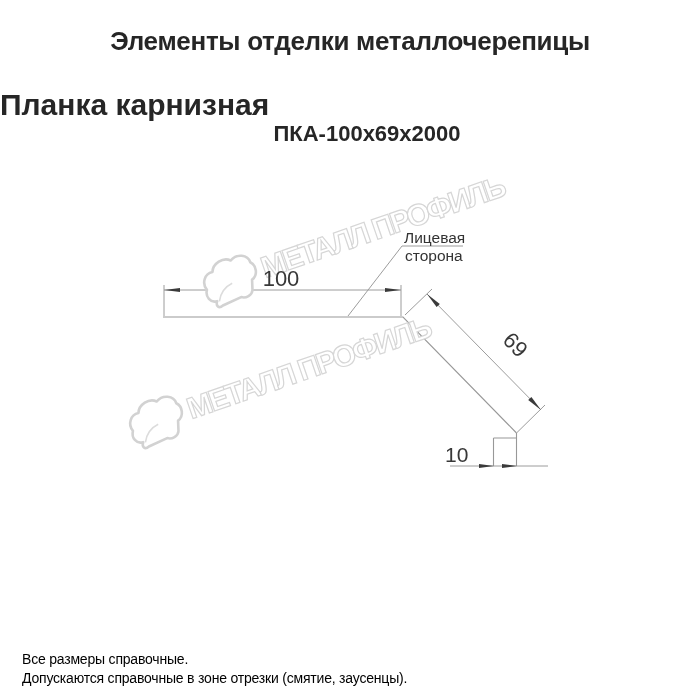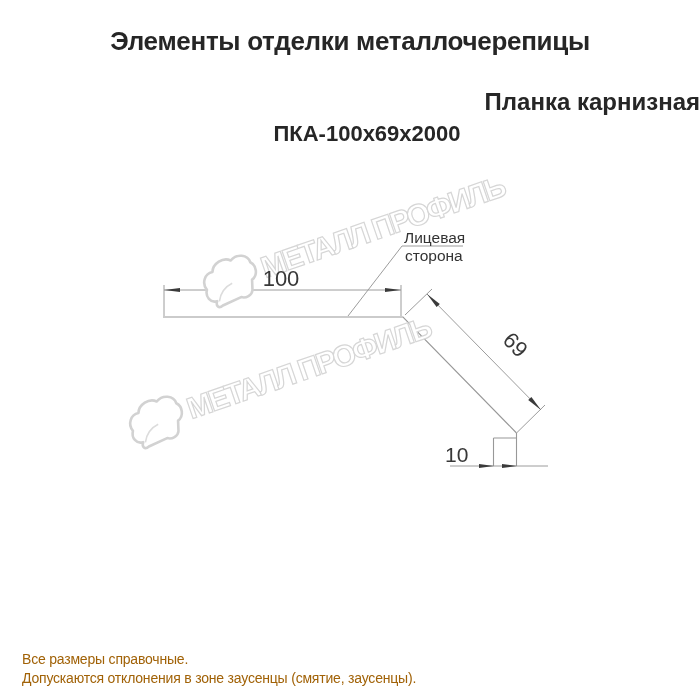--- a/index.html
+++ b/index.html
@@ -5,29 +5,29 @@
   html,body{margin:0;padding:0;}
   .page{
     position:relative;width:700px;height:700px;background:#ffffff;
     font-family:"Liberation Sans","DejaVu Sans",sans-serif;overflow:hidden;border-radius:18px;
   }
   .title{
     position:absolute;top:26px;left:0;width:700px;text-align:center;
     font-size:26px;font-weight:bold;color:#262626;letter-spacing:-0.3px;
   }
   .subtitle{
-    position:absolute;top:88px;left:0;width:700px;text-align:right;
-    font-size:24px;font-weight:bold;color:#262626;
+    position:absolute;top:88px;left:0;width:700px;text-align:left;
+    font-size:30px;font-weight:bold;color:#262626;
   }
   .model{
     position:absolute;top:121px;left:0;width:700px;text-align:center;
     font-size:22px;font-weight:bold;color:#262626;margin-left:17px;
   }
   .footer{
-    position:absolute;left:22px;top:650px;font-size:14px;color:#a16207;
+    position:absolute;left:22px;top:650px;font-size:14px;color:#000000;
     line-height:19px;letter-spacing:-0.2px;
   }
   svg.drawing{position:absolute;left:0;top:0;}
   .dimline{stroke:#9c9c9c;stroke-width:1;fill:none;}
   .profline{stroke:#989898;stroke-width:1.1;fill:none;}
   .arrow{fill:#3a3a3a;stroke:none;}
   .dimtext{fill:#383838;font-size:22px;font-family:"Liberation Sans","DejaVu Sans",sans-serif;}
   .facetext{fill:#333333;font-size:15.5px;font-family:"Liberation Sans","DejaVu Sans",sans-serif;}
   .wmtext{
     fill:#ffffff;stroke:#d6d6d6;stroke-width:1.2;font-weight:bold;font-size:30px;
@@ -86,16 +86,16 @@
       <text class="dimtext" x="281" y="286" text-anchor="middle">100</text>
       <text class="dimtext" text-anchor="middle" transform="translate(515,345) rotate(45.5)" dy="7">69</text>
       <text class="dimtext" x="445" y="462" style="font-size:21px;">10</text>
       <text class="facetext" x="404" y="243">Лицевая</text>
       <text class="facetext" x="405" y="261">сторона</text>
     </g>
   </svg>
 
   <div class="footer">
     <div>Все размеры справочные.</div>
-    <div>Допускаются отклонения в зоне заусенцы (смятие, заусенцы).</div>
+    <div>Допускаются справочные в зоне отрезки (смятие, заусенцы).</div>
   </div>
 
 </div>
 
 </body></html>

